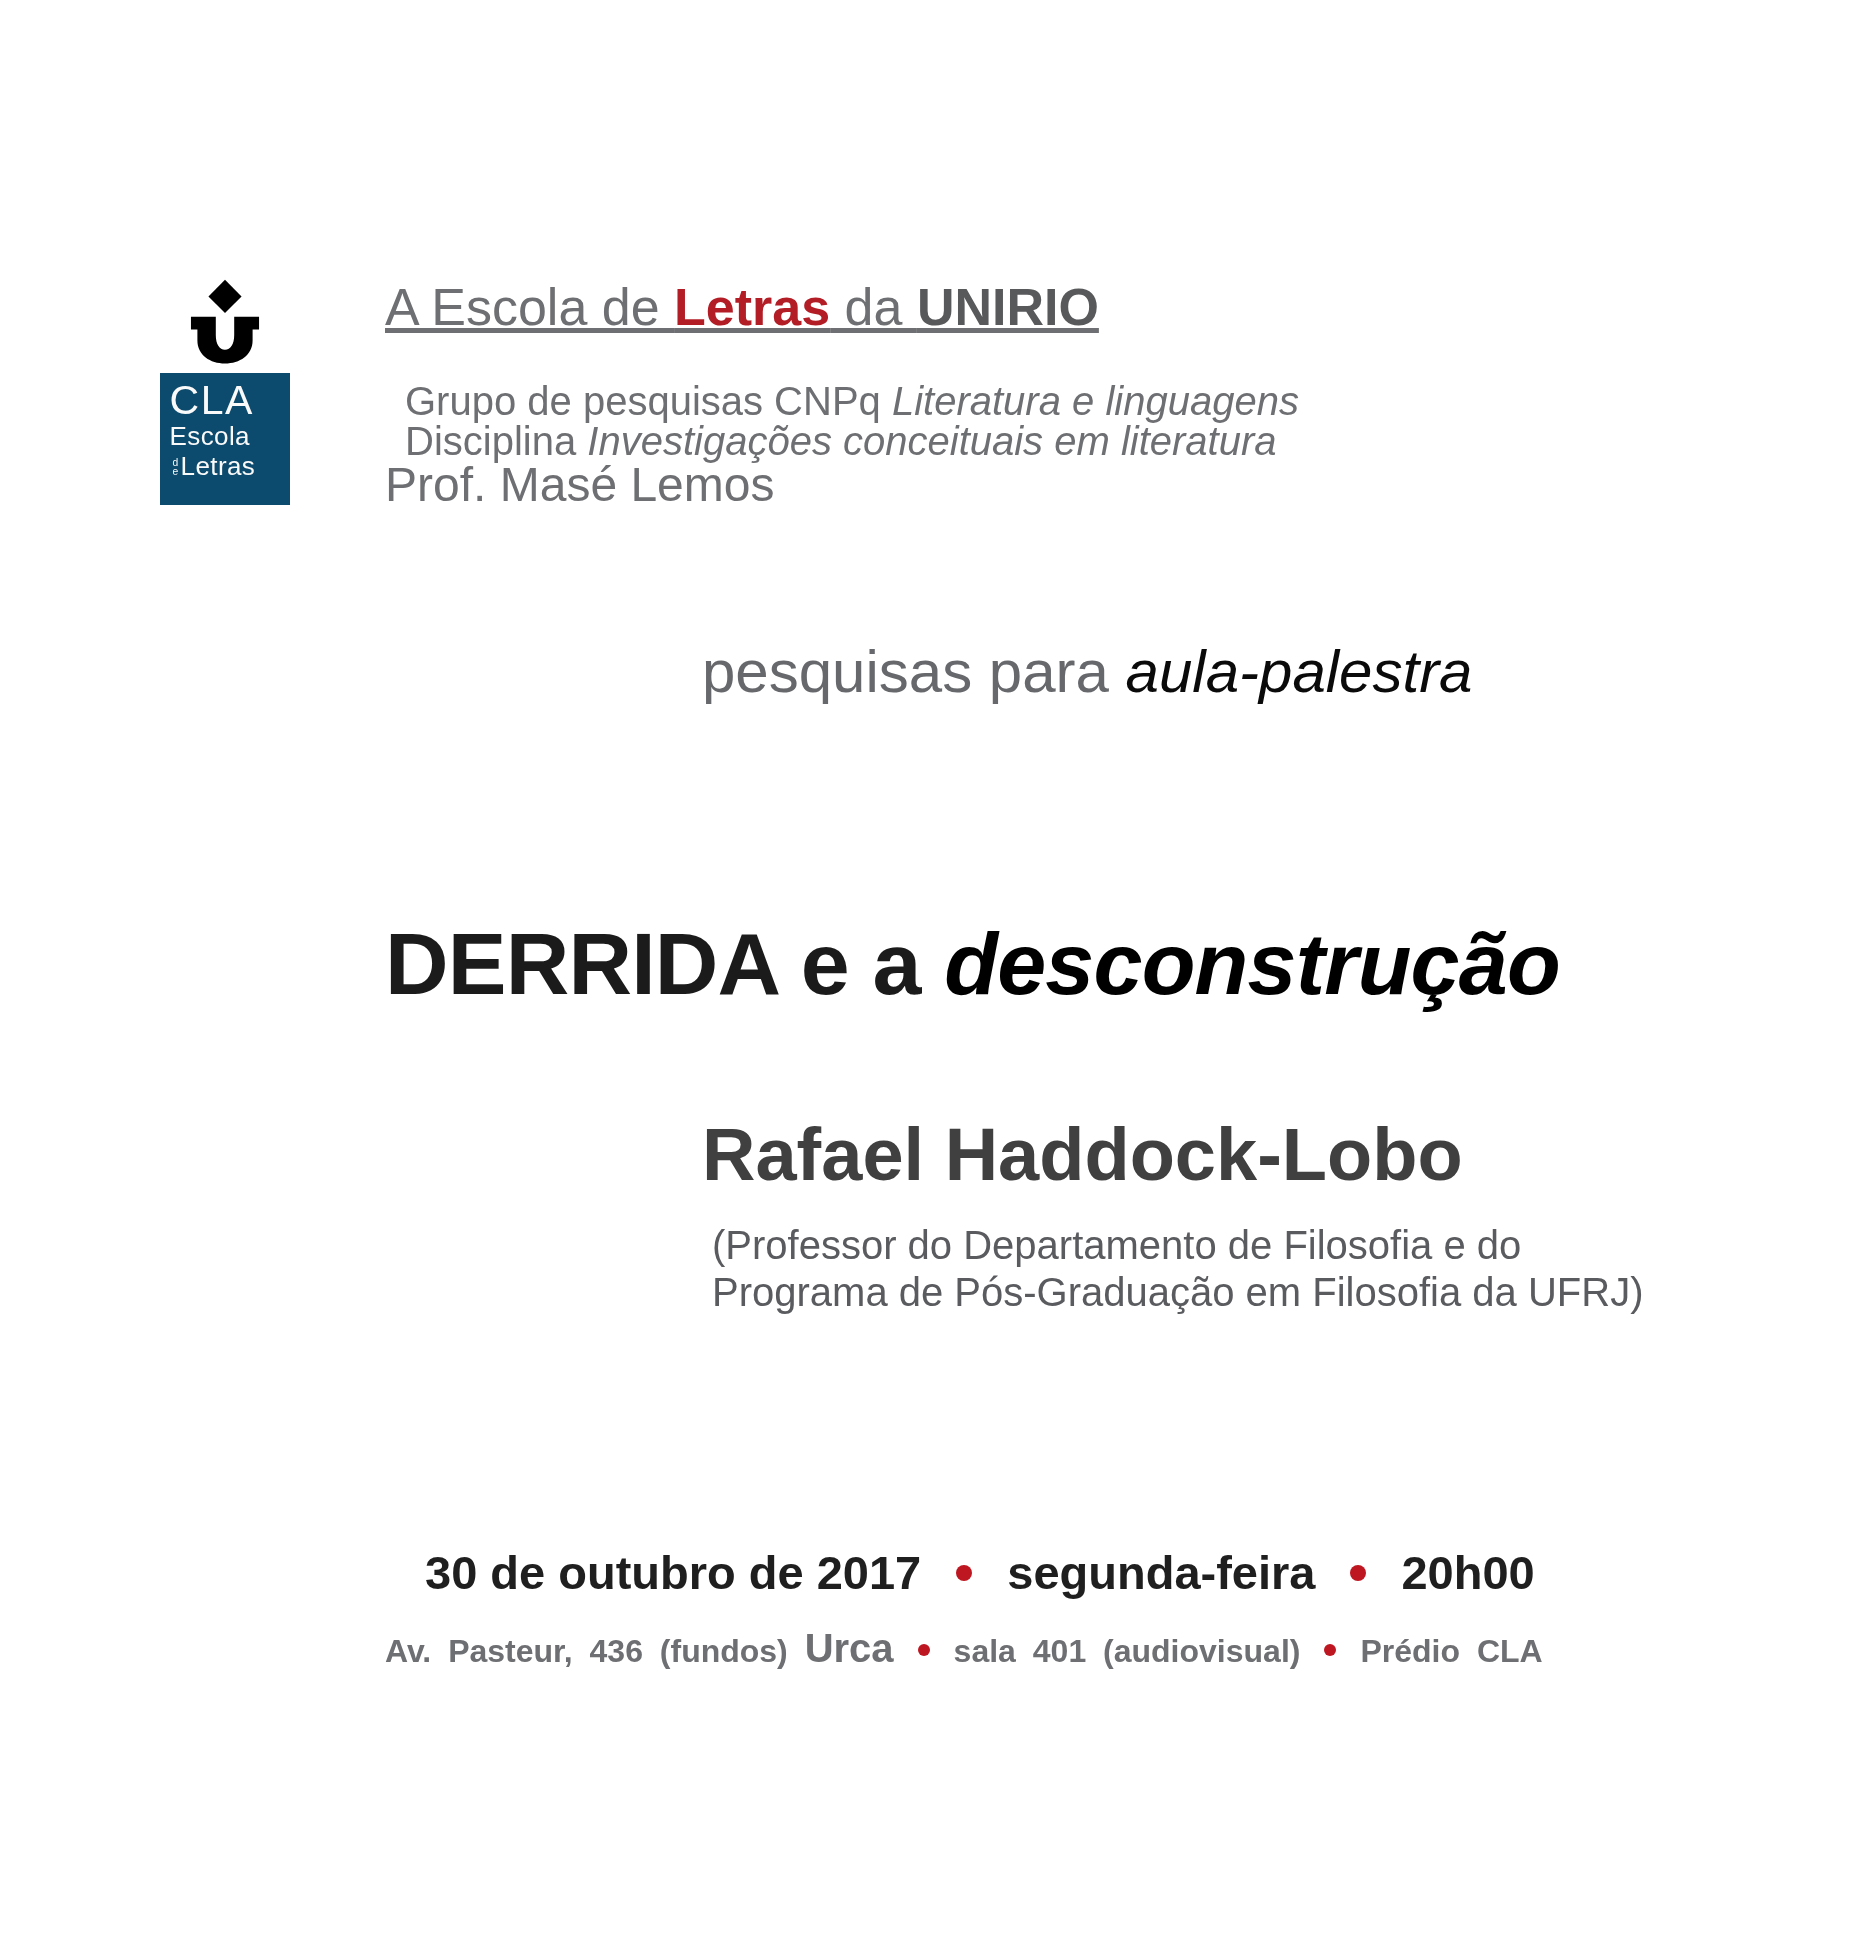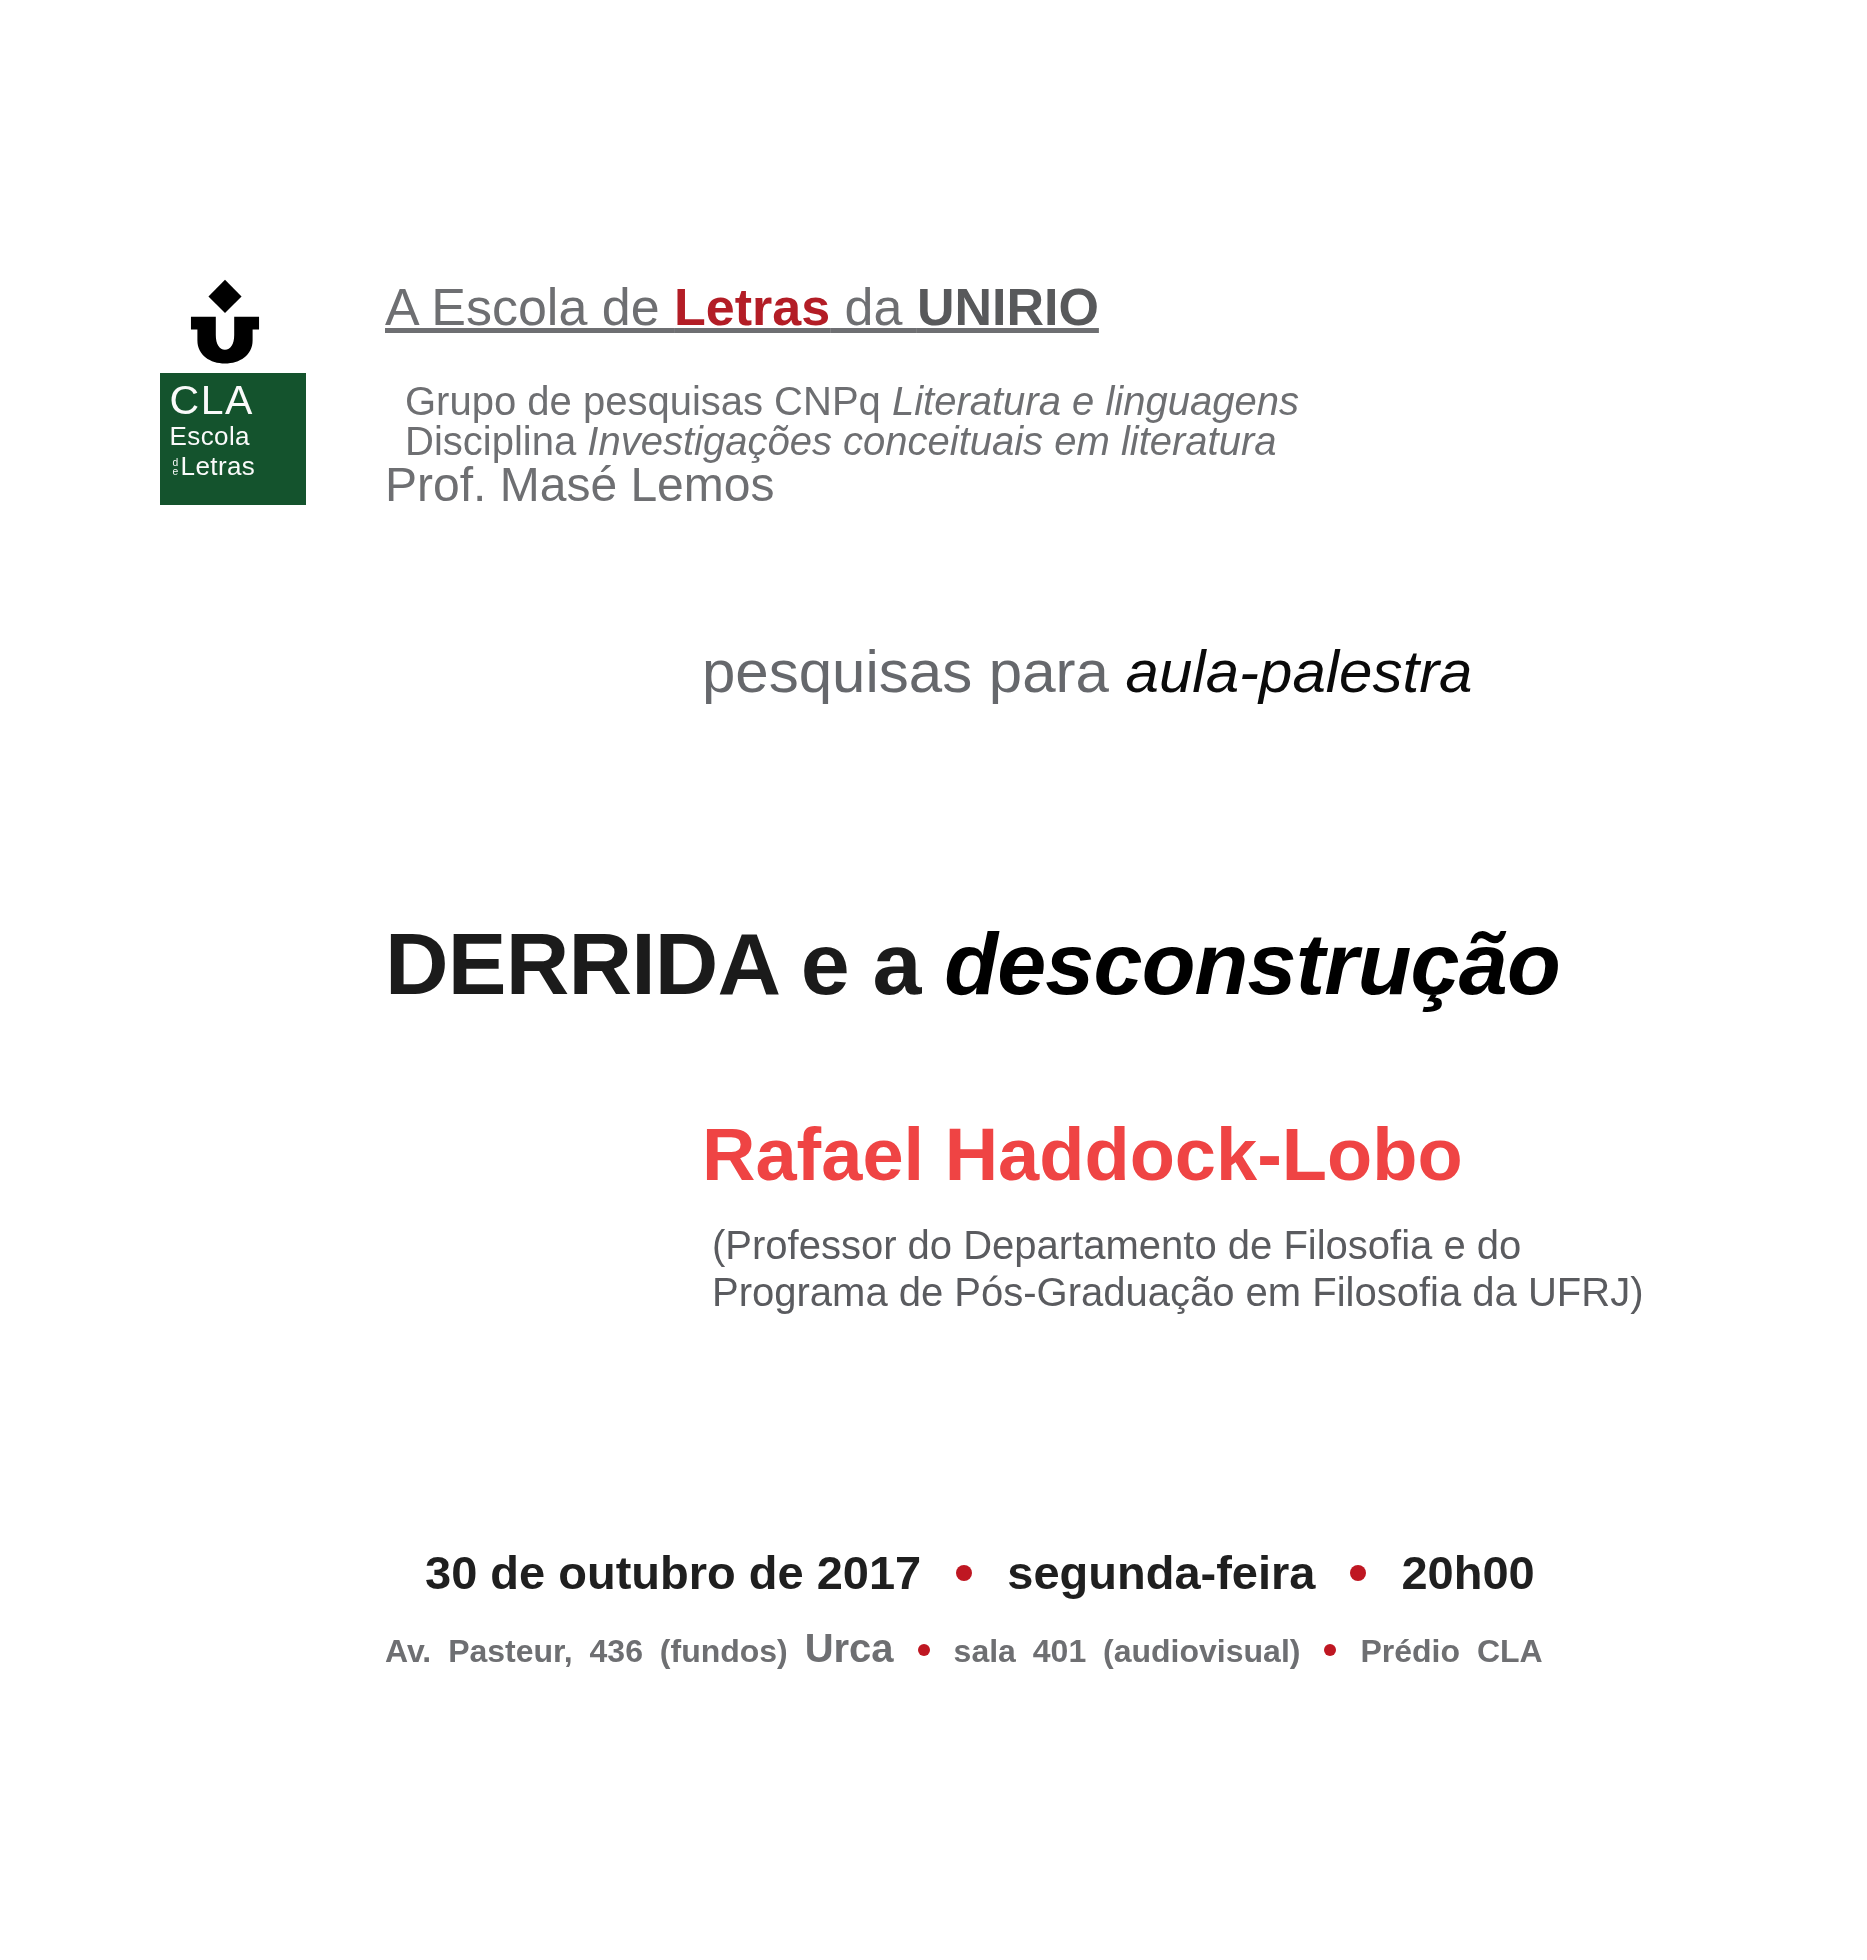--- a/index.html
+++ b/index.html
@@ -7,41 +7,41 @@
     position:relative;
     width:1867px;height:1960px;
     background:#ffffff;
     font-family:"Liberation Sans","DejaVu Sans",sans-serif;
     overflow:hidden;
   }
   
   .logo{position:absolute;left:160px;top:275px;width:130px;height:230px;}
   .logo-top{width:130px;height:98px;background:#ffffff;display:flex;align-items:center;justify-content:center;}
   .logo-top svg{height:92px;width:92px;display:block;}
-  .logo-bottom{width:146px;height:132px;background:#14532d;color:#fafafa;box-sizing:border-box;padding:6.3px 0 0 9.5px;}
+  .logo-bottom{width:130px;height:132px;background:#0c4a6e;color:#fafafa;box-sizing:border-box;padding:6.3px 0 0 9.5px;}
   .logo-cla{font-size:41px;line-height:1.05;font-weight:400;letter-spacing:1.6px;}
   .logo-escola{font-size:26px;line-height:1.15;font-weight:400;letter-spacing:0.4px;}
   .logo-deletras{display:flex;align-items:center;line-height:1.0;margin-top:0.8px;}
   .logo-de{writing-mode:vertical-lr;text-orientation:upright;font-size:10.3px;line-height:1;letter-spacing:-1.6px;margin-right:0.8px;}
   .logo-letras{font-size:26px;font-weight:400;letter-spacing:0.4px;}
   
   .hline1{position:absolute;left:385px;top:281px;font-size:52px;line-height:1;color:#6e6f72;white-space:nowrap;text-decoration:underline;}
   .hline1 .red{color:#b31d26;font-weight:700;}
   .hline1 .org{color:#58595b;font-weight:700;}
   .hsub{position:absolute;left:405px;top:381px;font-size:40px;line-height:40px;color:#6e6f72;white-space:nowrap;}
   .hsub .it{font-style:italic;}
   .hprof{position:absolute;left:385px;top:461px;font-size:48px;line-height:1;color:#6e6f72;white-space:nowrap;}
   
   .invite{position:absolute;left:702px;top:642px;font-size:60px;line-height:1;color:#66686c;white-space:nowrap;}
   .invite .it{font-style:italic;color:#0a0a0a;}
   
   .title{position:absolute;left:385px;top:920px;font-size:88px;line-height:1;font-weight:700;color:#1b1b1b;white-space:nowrap;letter-spacing:-0.8px;}
   .title .it{font-style:italic;color:#000000;}
   
-  .speaker-name{position:absolute;left:702px;top:1118px;font-size:74px;line-height:1;font-weight:700;color:#ef4444;white-space:nowrap;}
+  .speaker-name{position:absolute;left:702px;top:1118px;font-size:74px;line-height:1;font-weight:700;color:#404040;white-space:nowrap;}
   .speaker-role{position:absolute;left:702px;top:1222px;font-size:40px;line-height:47px;color:#5a5b5f;white-space:nowrap;margin-left:10px;}
   
   .dateline{position:absolute;left:385px;top:1549px;font-size:47px;line-height:1;font-weight:700;color:#1f1f1f;white-space:nowrap;margin-left:40px;}
   .addrline{position:absolute;left:385px;top:1628px;font-size:32px;line-height:1;font-weight:700;color:#6e6f72;white-space:nowrap;word-spacing:8px;}
   .addrline .urca{font-size:40px;word-spacing:0;}
   .bullet{display:inline-block;background:#bf1722;border-radius:50%;vertical-align:middle;}
   .dateline .bullet{width:16px;height:16px;margin:0 35px 8px 35px;}
   .addrline .bullet{width:12px;height:12px;margin:0 24px 6.3px 24px;}
 </style>
 </head>

